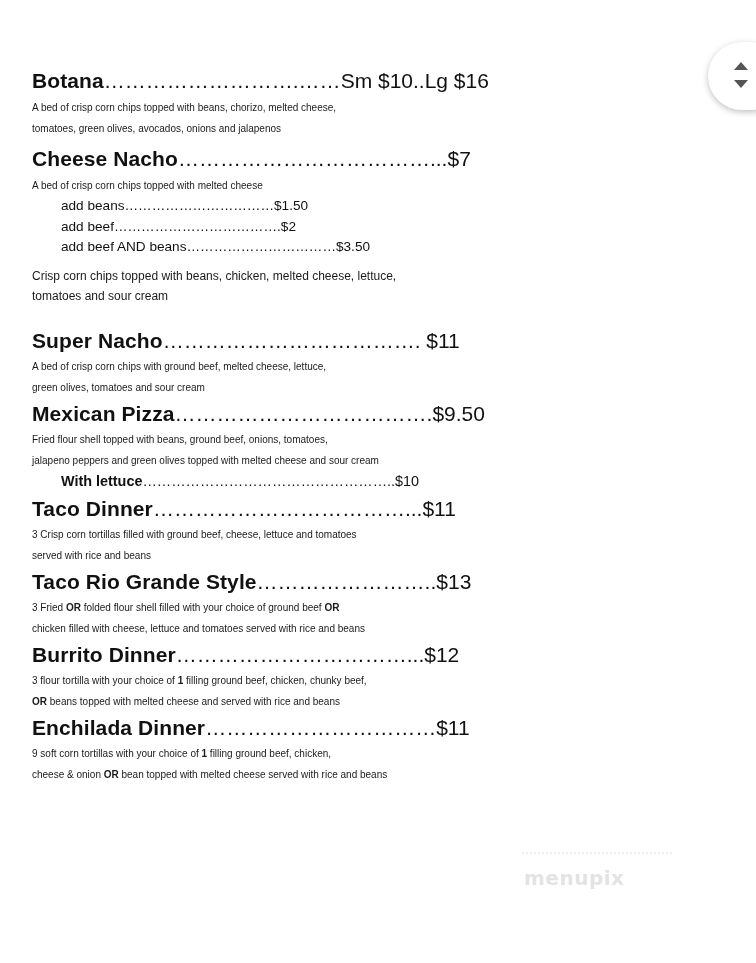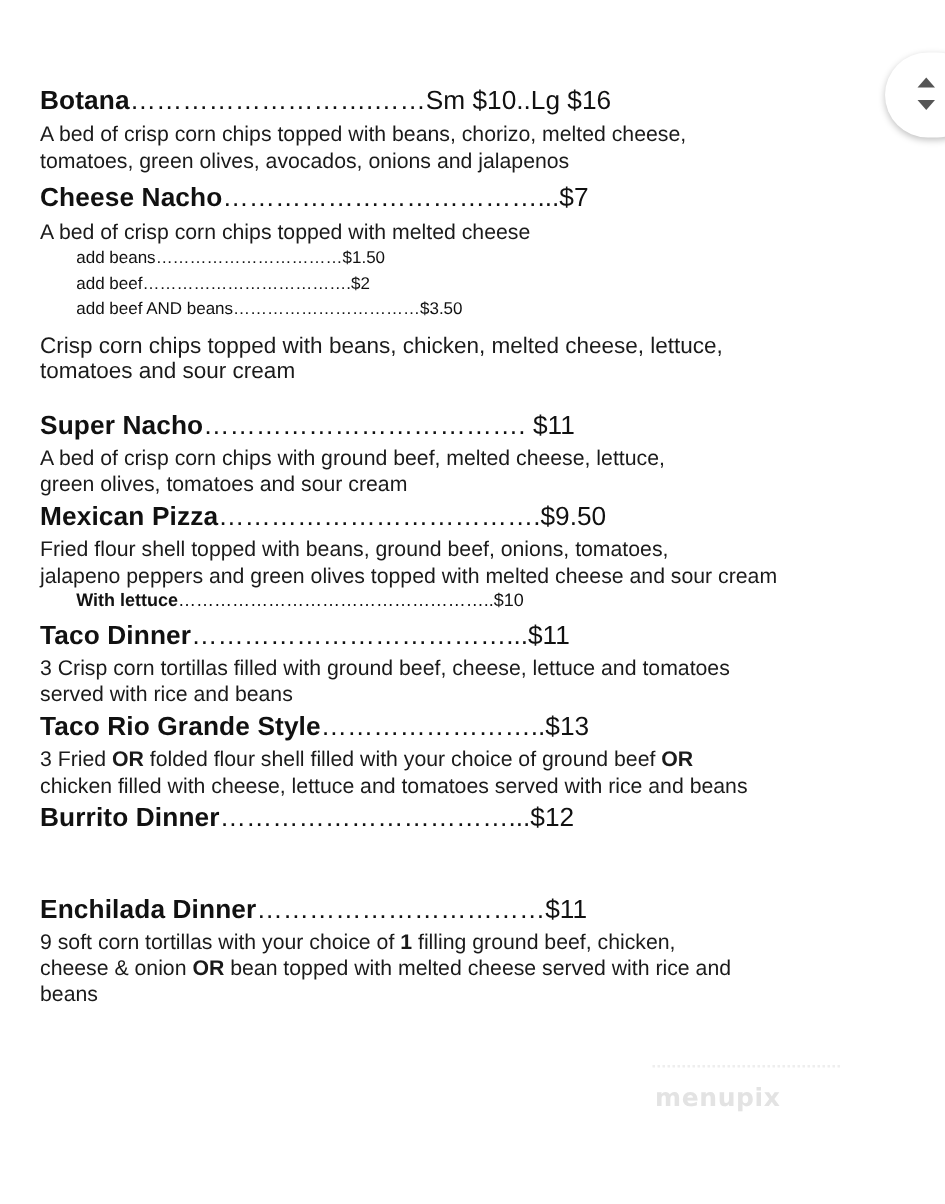--- a/index.html
+++ b/index.html
@@ -5,23 +5,23 @@
     html, body { margin: 0; padding: 0; }
     body {
       width: 756px; height: 963px; background: #ffffff; position: relative; overflow: hidden;
       font-family: "Liberation Sans", sans-serif; color: #111;
     }
     .menu { position: absolute; left: 32px; top: 66px; width: 600px; }
     .item { position: relative; }
     .title-row { white-space: nowrap; line-height: 1; }
     .name { font-weight: bold; font-size: 21px; letter-spacing: 0.1px; }
     .dots, .price { font-size: 21px; font-weight: normal; }
-    .desc { font-size: 17px; line-height: 21px; color: #1a1a1a; }
+    .desc { font-size: 10px; line-height: 21px; color: #1a1a1a; }
     .desc b { font-weight: bold; }
-    .small-desc { font-size: 18px; line-height: 20px; }
+    .small-desc { font-size: 12px; line-height: 20px; }
     .addon { font-size: 13.6px; line-height: 20.5px; padding-left: 29px; white-space: nowrap; }
     .addon.bold-label .addon-label { font-weight: bold; }
     .abs { position: absolute; left: 0; }
 
     .scroll-btn {
       position: absolute; left: 708px; top: 42px; width: 76px; height: 68px;
       border-radius: 40px; background: #fff;
       box-shadow: 0 2px 6px rgba(0,0,0,0.25);
     }
     .tri-up, .tri-down { position: absolute; left: 26px; width: 0; height: 0;
@@ -110,20 +110,24 @@
     <div class="desc" style="margin-top:5px">
       <div><span>3 Fried </span><b>OR</b><span> folded flour shell filled with your choice of ground beef </span><b>OR</b></div>
       <div><span>chicken filled with cheese, lettuce and tomatoes served with rice and beans</span></div>
     </div>
   </div>
 
   <div class="item abs" style="top:578px">
     <div class="title-row">
       <span class="name">Burrito Dinner</span><span class="dots">…………………………….</span><span class="price">..$12</span>
     </div>
+    <div class="desc" style="margin-top:5px">
+      <div><span>3 flour tortilla with your choice of </span><b>1</b><span> filling ground beef, chicken, chunky beef,</span></div>
+      <div><b>OR</b><span> beans topped with melted cheese and served with rice and beans</span></div>
+    </div>
   </div>
 
   <div class="item abs" style="top:651px">
     <div class="title-row">
       <span class="name">Enchilada Dinner</span><span class="dots">……………………………</span><span class="price">$11</span>
     </div>
     <div class="desc" style="margin-top:5px">
       <div><span>9 soft corn tortillas with your choice of </span><b>1</b><span> filling ground beef, chicken,</span></div>
       <div><span>cheese &amp; onion </span><b>OR</b><span> bean topped with melted cheese served with rice and beans</span></div>
     </div>

